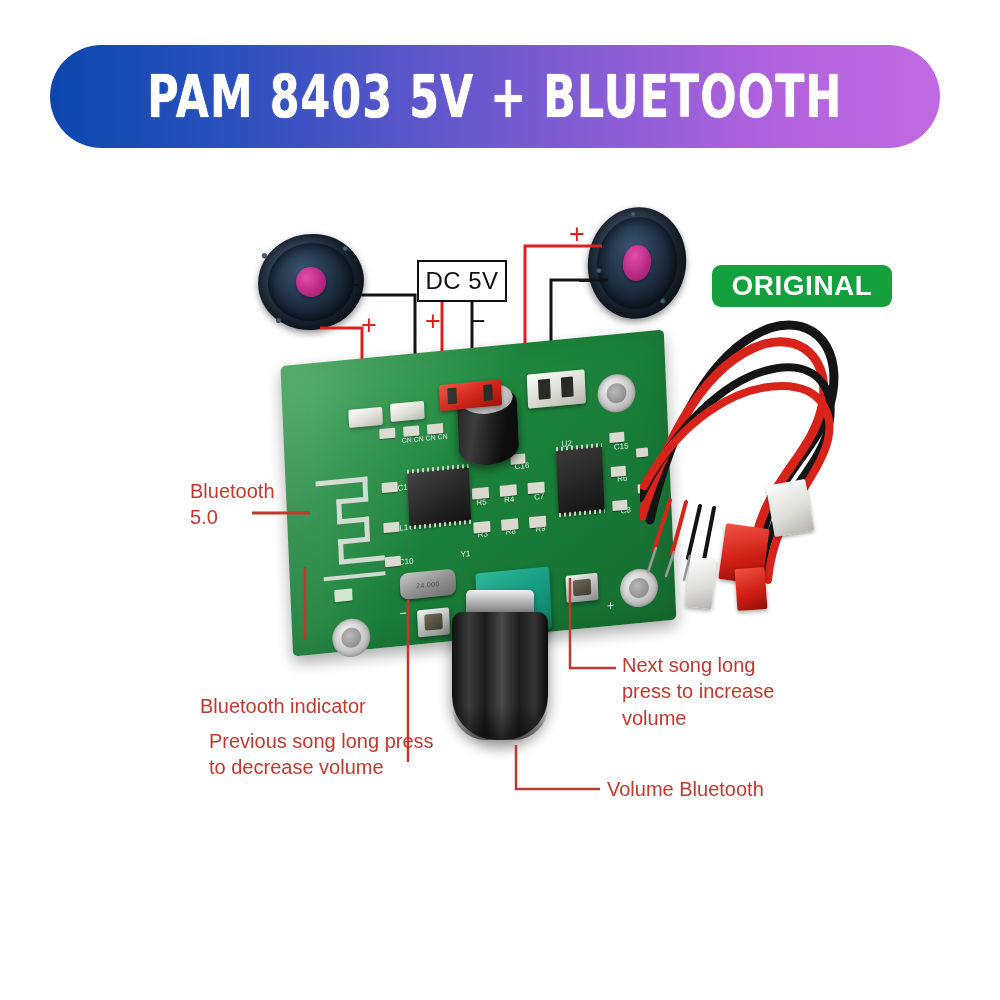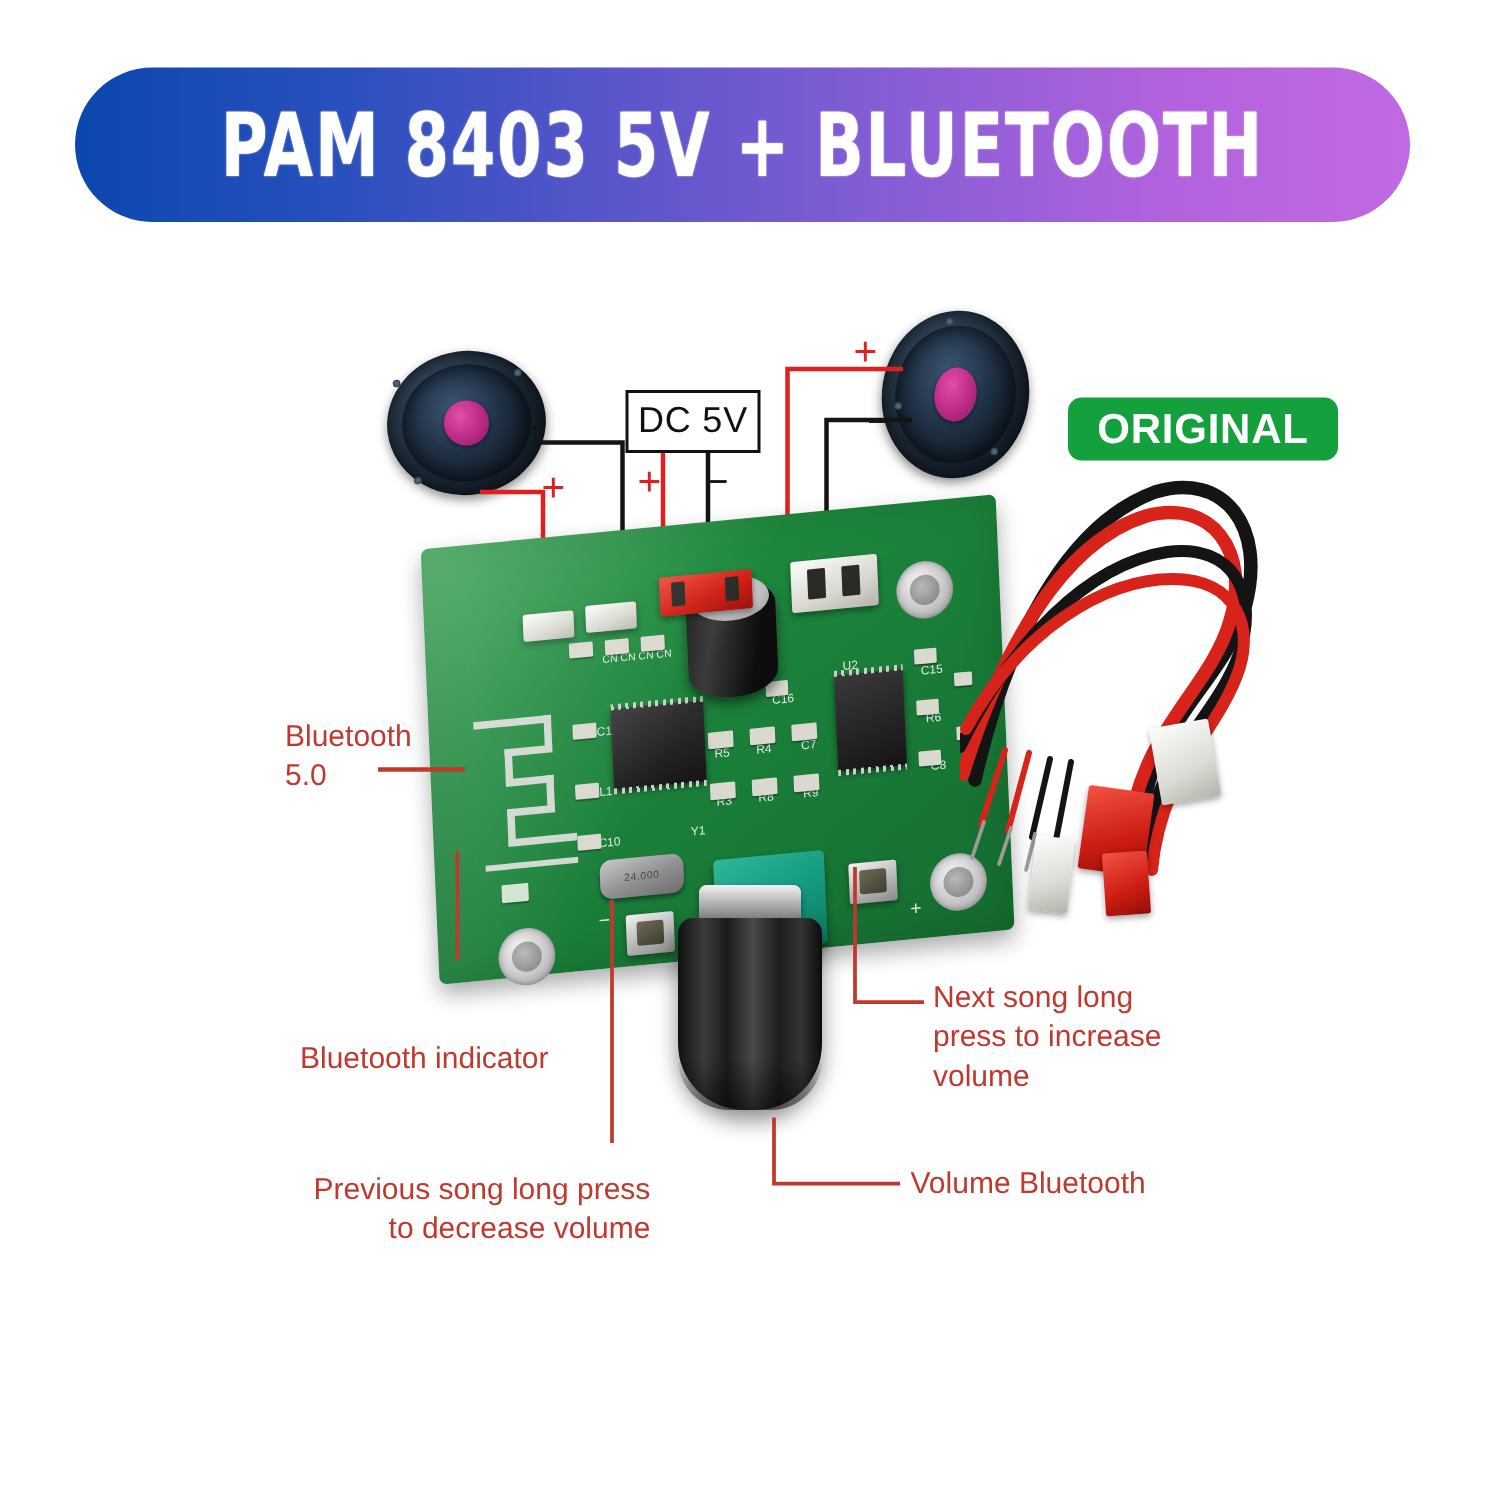--- a/index.html
+++ b/index.html
@@ -217,21 +217,21 @@
     letter-spacing:2px; opacity:.85;
   }
 
   
   .anno{
     position:absolute; color:#c0392f; font-size:20px; line-height:1.32;
     font-family:"Liberation Sans", sans-serif; white-space:pre-line; z-index:9;
   }
   #anno-bt{ left:190px; top:478px; }
   #anno-bt-ind{ left:200px; top:650px;margin-top:43px; }
-  #anno-prev{ left:209px; top:780px;text-align:right; }
+  #anno-prev{ left:209px; top:728px; }
   #anno-next{ left:622px; top:652px; }
   #anno-vol{ left:607px; top:776px; }
   #leaders{ position:absolute; left:0; top:0; width:1000px; height:1000px; z-index:8; }
 </style>
 </head>
 <body>
 
 <div id="banner">
   <div id="banner-title">PAM 8403 5V + BLUETOOTH</div>
 </div>

